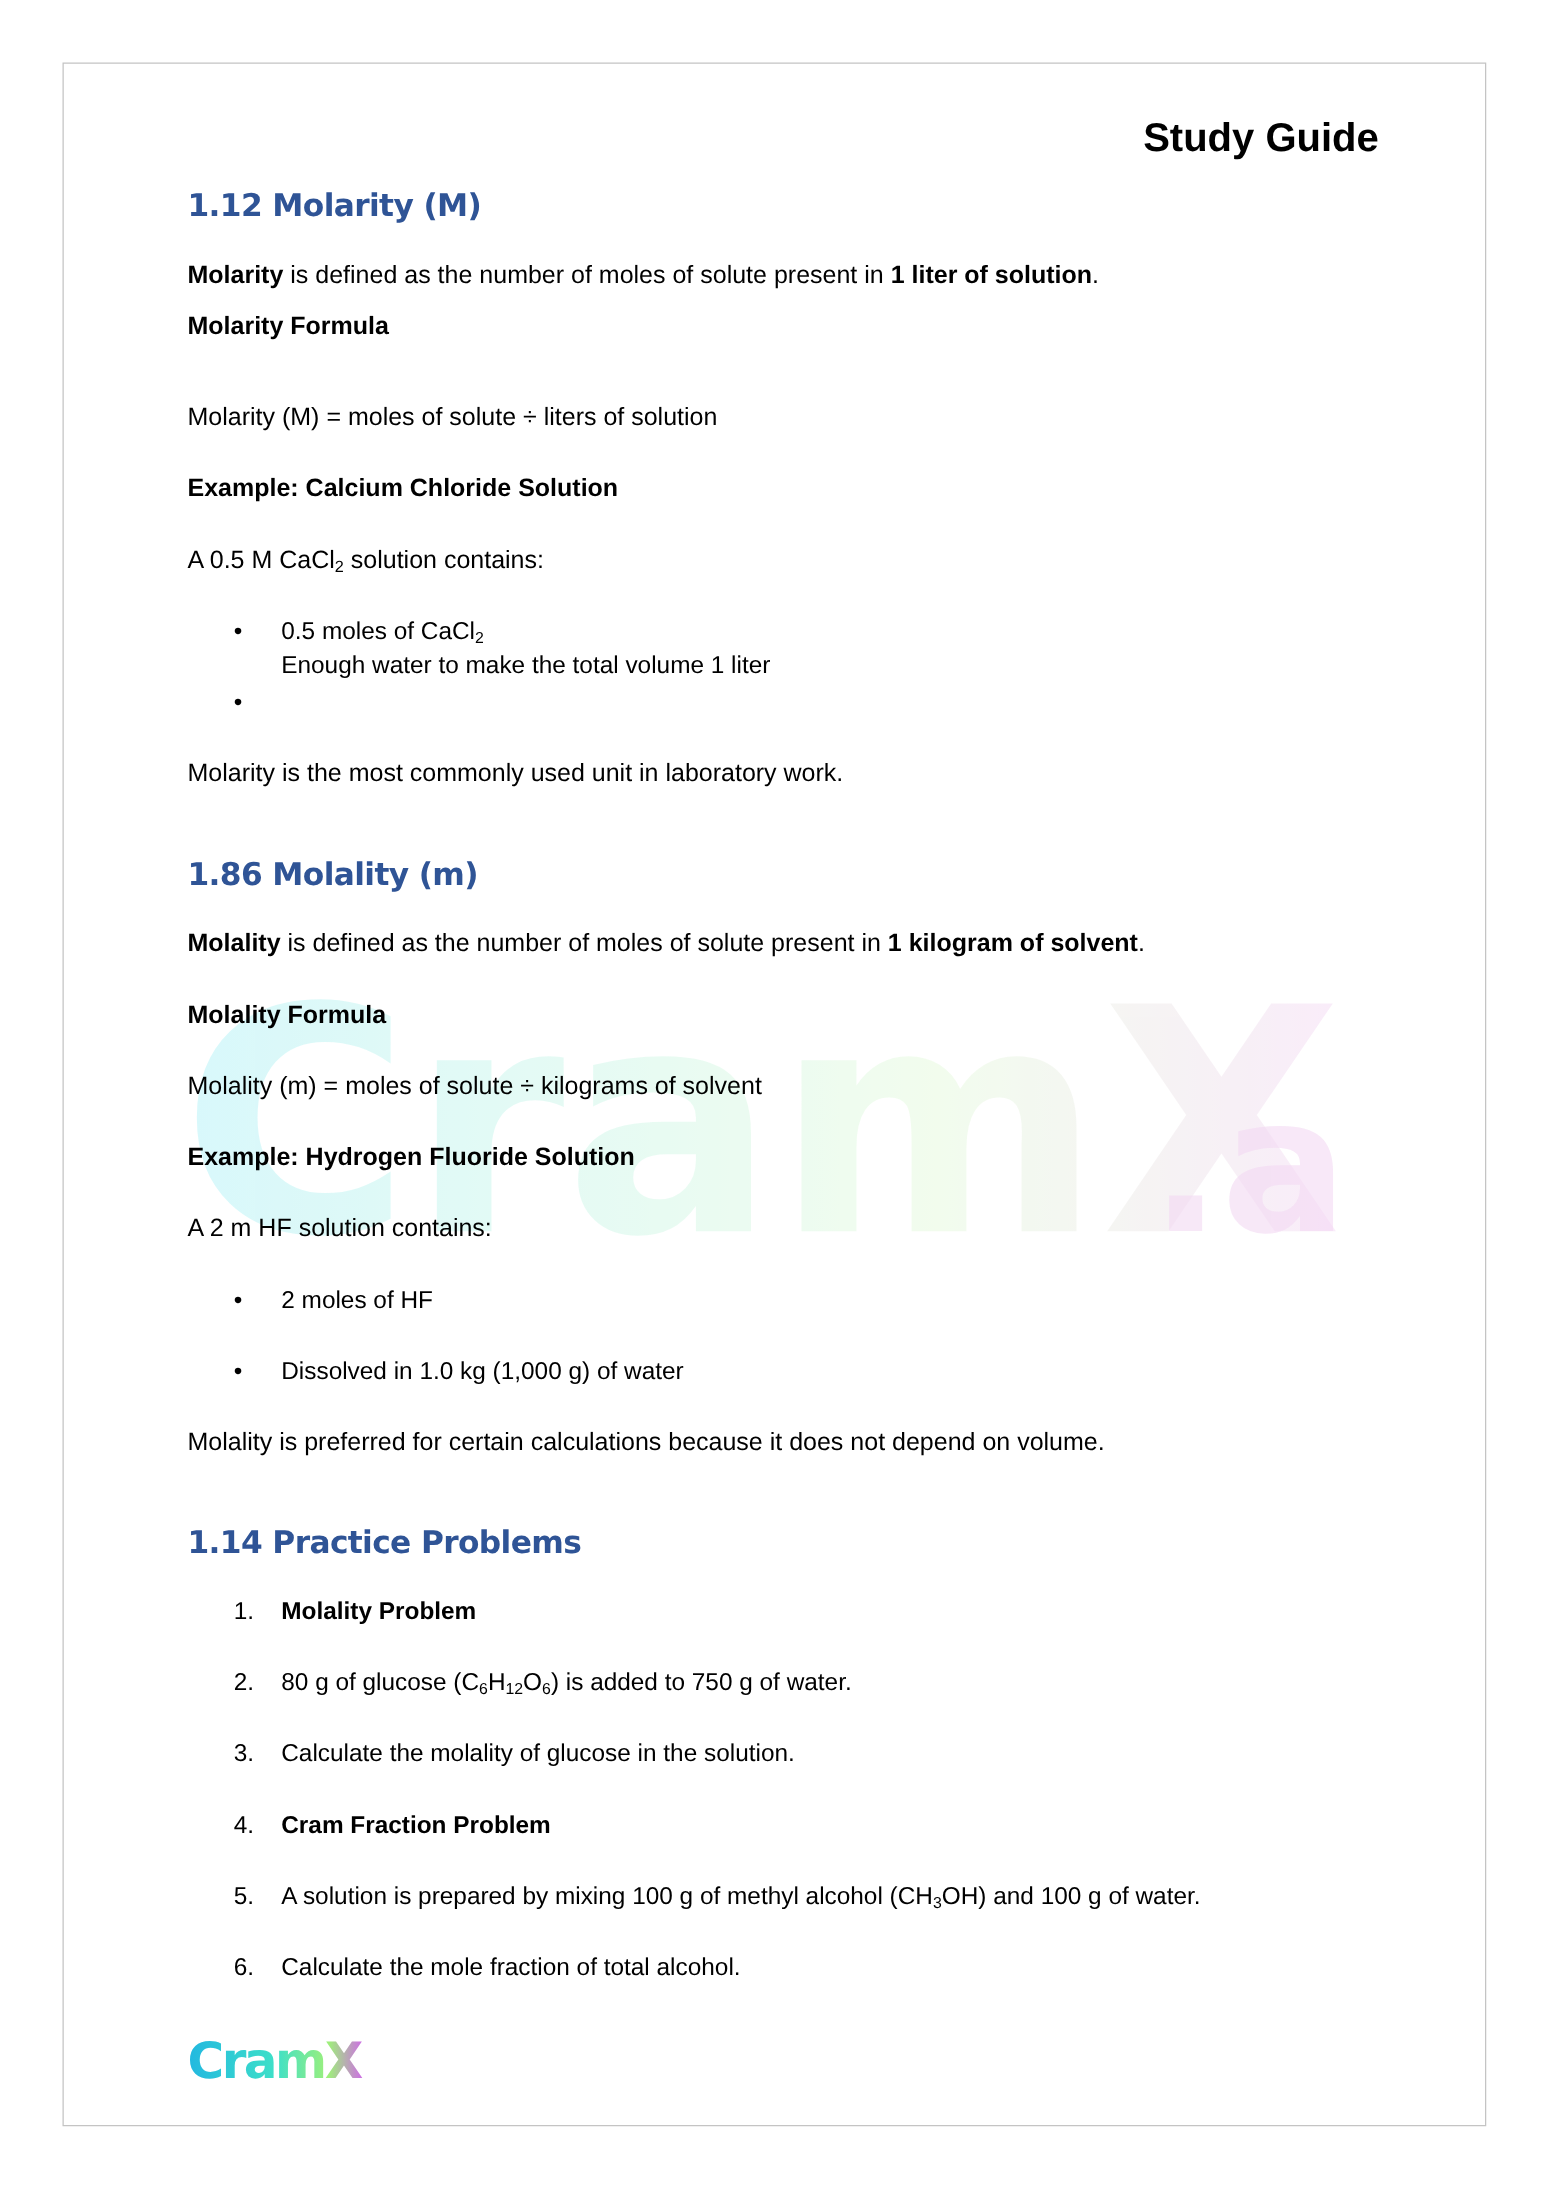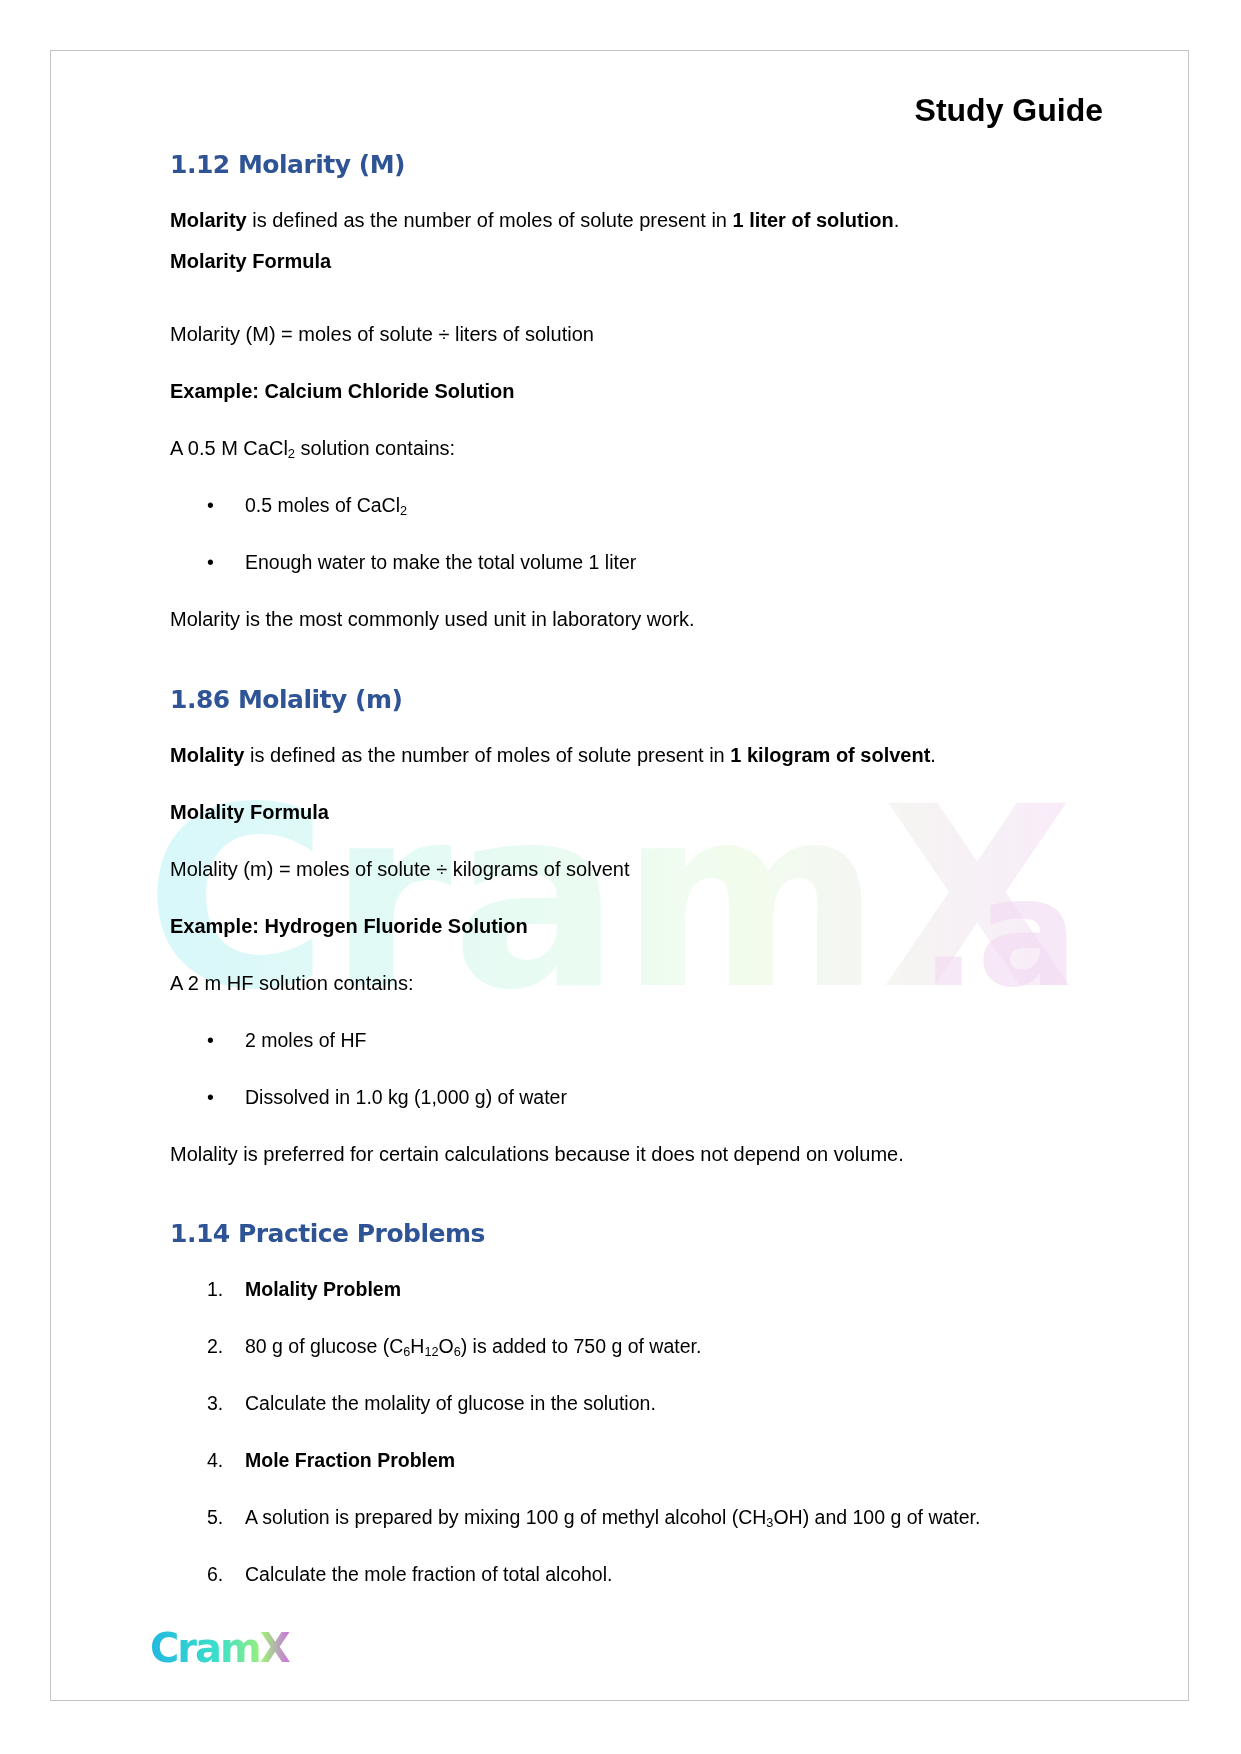--- a/index.html
+++ b/index.html
@@ -1,20 +1,20 @@
 <!DOCTYPE html>
 <html><head>
 <meta charset="utf-8">
 <style>
   html, body { margin: 0; padding: 0; background: #ffffff; }
   body { width: 1241px; height: 1754px; position: relative; overflow: hidden;
          font-family: "Liberation Sans", sans-serif; color: #000; }
   .page { position: absolute; left: 50px; top: 50px; width: 1139px; height: 1651px;
           border: 1px solid #c4c4c4; box-sizing: border-box; }
-  .abs { position: absolute; white-space: nowrap; margin-left: 20px; }
+  .abs { position: absolute; white-space: nowrap; }
   .title { font-weight: bold; font-size: 32px; right: 138px; top: 92px; position:absolute; }
   .h { color: #2f5496; font-family: "DejaVu Sans", sans-serif; font-weight: bold; font-size: 25px; left: 150px; letter-spacing:-0.5px; }
   .p { font-size: 20px; left: 150px; }
   .b { font-weight: bold; }
   .li { font-size: 19.5px; }
   .bul { left: 187px; }
   .lt  { left: 225px; }
   .num { left: 187px; }
   sub { font-size: 0.65em; vertical-align: -0.25em; line-height: 0; }
   .wm { position: absolute; left: 150px; top: 770px; width: 940px; height: 230px; pointer-events:none; }
@@ -41,21 +41,21 @@
 
 <div class="abs h" style="top:150px">1.12 Molarity (M)</div>
 <div class="abs p" style="top:209px"><span class="b">Molarity</span><span> is defined as the number of moles of solute present in </span><span class="b">1 liter of solution</span><span>.</span></div>
 <div class="abs p b" style="top:250px">Molarity Formula</div>
 <div class="abs p" style="top:323px">Molarity (M) = moles of solute ÷ liters of solution</div>
 <div class="abs p b" style="top:380px">Example: Calcium Chloride Solution</div>
 <div class="abs p" style="top:437px"><span>A 0.5 M CaCl</span><sub>2</sub><span> solution contains:</span></div>
 <div class="abs li bul" style="top:494px">•</div>
 <div class="abs li lt" style="top:494px"><span>0.5 moles of CaCl</span><sub>2</sub></div>
 <div class="abs li bul" style="top:551px">•</div>
-<div class="abs li lt" style="top:551px">Enough water to make the total volume 1 liter</div>
+<div class="abs li lt" style="top:521px">Enough water to make the total volume 1 liter</div>
 <div class="abs p" style="top:608px">Molarity is the most commonly used unit in laboratory work.</div>
 
 <div class="abs h" style="top:685px">1.86 Molality (m)</div>
 <div class="abs p" style="top:744px"><span class="b">Molality</span><span> is defined as the number of moles of solute present in </span><span class="b">1 kilogram of solvent</span><span>.</span></div>
 <div class="abs p b" style="top:801px">Molality Formula</div>
 <div class="abs p" style="top:858px">Molality (m) = moles of solute ÷ kilograms of solvent</div>
 <div class="abs p b" style="top:915px">Example: Hydrogen Fluoride Solution</div>
 <div class="abs p" style="top:972px">A 2 m HF solution contains:</div>
 <div class="abs li bul" style="top:1029px">•</div>
 <div class="abs li lt" style="top:1029px">2 moles of HF</div>
@@ -68,21 +68,21 @@
 <div class="abs li num" style="top:1278px">1.</div>
 <div class="abs li lt b" style="top:1278px">Molality Problem</div>
 
 <div class="abs li num" style="top:1335px">2.</div>
 <div class="abs li lt" style="top:1335px"><span>80 g of glucose (C</span><sub>6</sub><span>H</span><sub>12</sub><span>O</span><sub>6</sub><span>) is added to 750 g of water.</span></div>
 
 <div class="abs li num" style="top:1392px">3.</div>
 <div class="abs li lt" style="top:1392px">Calculate the molality of glucose in the solution.</div>
 
 <div class="abs li num" style="top:1449px">4.</div>
-<div class="abs li lt b" style="top:1449px">Mole Fraction Problem</div>
+<div class="abs li lt b" style="top:1449px">Cram Fraction Problem</div>
 
 <div class="abs li num" style="top:1506px">5.</div>
 <div class="abs li lt" style="top:1506px"><span>A solution is prepared by mixing 100 g of methyl alcohol (CH</span><sub>3</sub><span>OH) and 100 g of water.</span></div>
 
 <div class="abs li num" style="top:1563px">6.</div>
 <div class="abs li lt" style="top:1563px">Calculate the mole fraction of total alcohol.</div>
 
 <svg class="logo" width="160" height="50" viewBox="0 0 160 50">
   <defs>
     <linearGradient id="lg" x1="0" y1="0" x2="1" y2="0">

